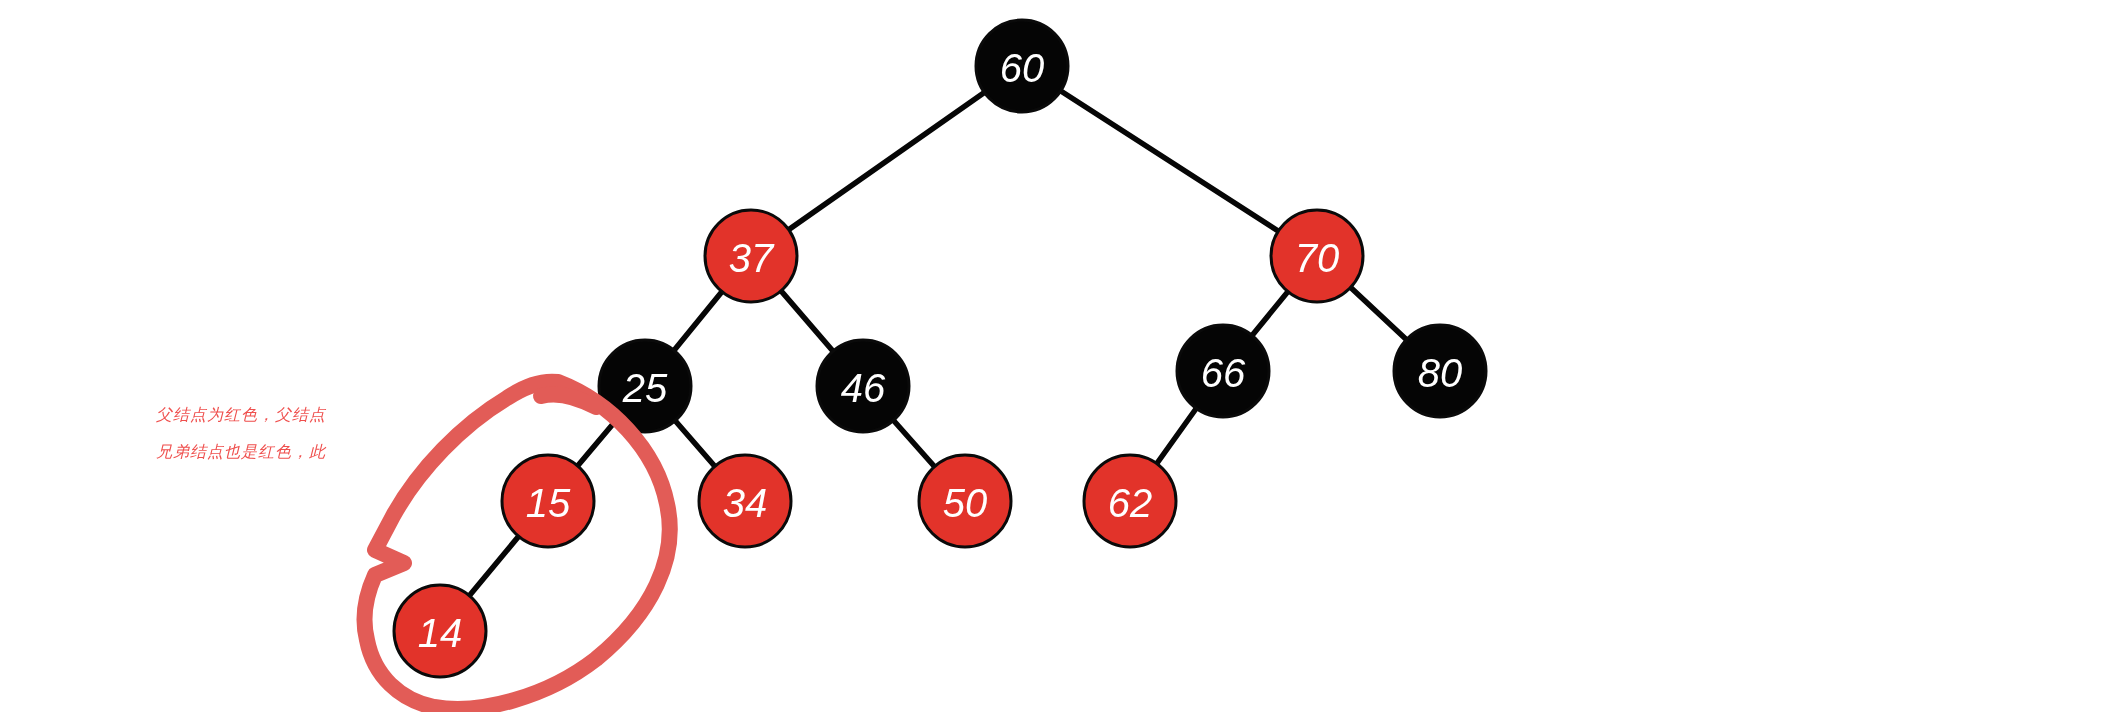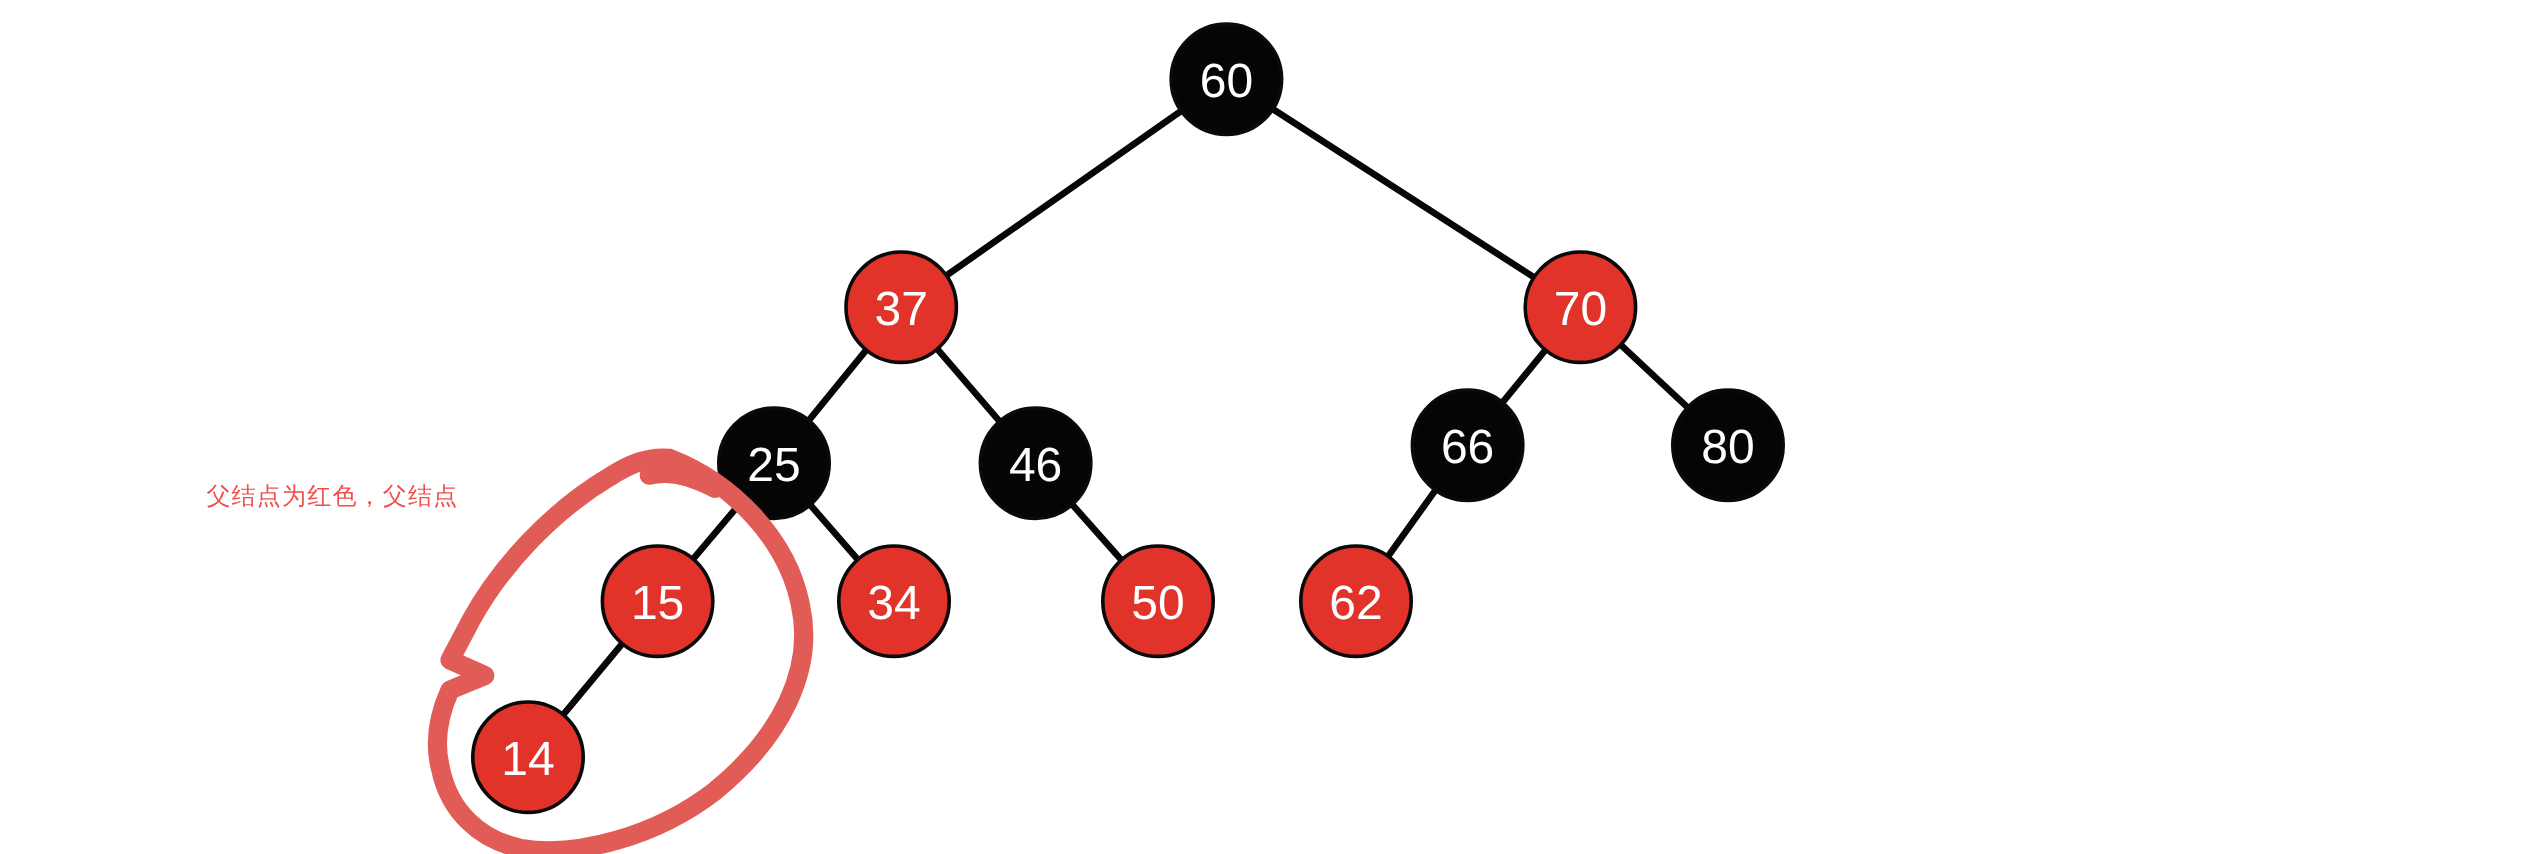--- a/index.html
+++ b/index.html
@@ -7,20 +7,21 @@
     padding: 0;
     background: #ffffff;
   }
   .canvas {
     position: relative;
     width: 1964px;
     height: 712px;
     background: #ffffff;
     overflow: hidden;
     font-family: "Liberation Sans", "DejaVu Sans", sans-serif;
+    font-style: italic;
   }
   .tree-svg {
     position: absolute;
     left: 0;
     top: 0;
     width: 2116px;
     height: 712px;
     display: block;
   }
   .edge-line {
@@ -40,23 +41,23 @@
     dominant-baseline: central;
   }
   .annotation-loop, .annotation-loop-tail {
     fill: none;
     stroke-width: 16;
     stroke-linecap: round;
     stroke-linejoin: round;
   }
   .annotation-text {
     position: absolute;
-    left: 172px;
+    left: 156px;
     top: 396px;
-    font-size: 20px;
+    font-size: 16px;
     line-height: 37px;
     letter-spacing: 1px;
     white-space: nowrap;
   }
 </style>
 </head>
 <body>
 
 <div class="canvas">
 
@@ -135,15 +136,16 @@
                C 374 676, 400 700, 434 707
                C 480 715, 547 697, 596 659
                C 651 614, 679 558, 667 504
                C 656 449, 610 402, 558 382 Z" style="stroke: rgb(226, 92, 87);"></path>
       <path class="annotation-loop-tail" d="M 596 407 C 575 396, 556 392, 541 396" style="stroke: rgb(226, 92, 87);"></path>
     </g>
   </svg>
 
   <div class="annotation-text" style="color: rgb(239, 79, 77);">
     <div>父结点为红色，父结点</div>
+    <div>兄弟结点也是红色，此</div>
   </div>
 
 </div>
 
 </body></html>

